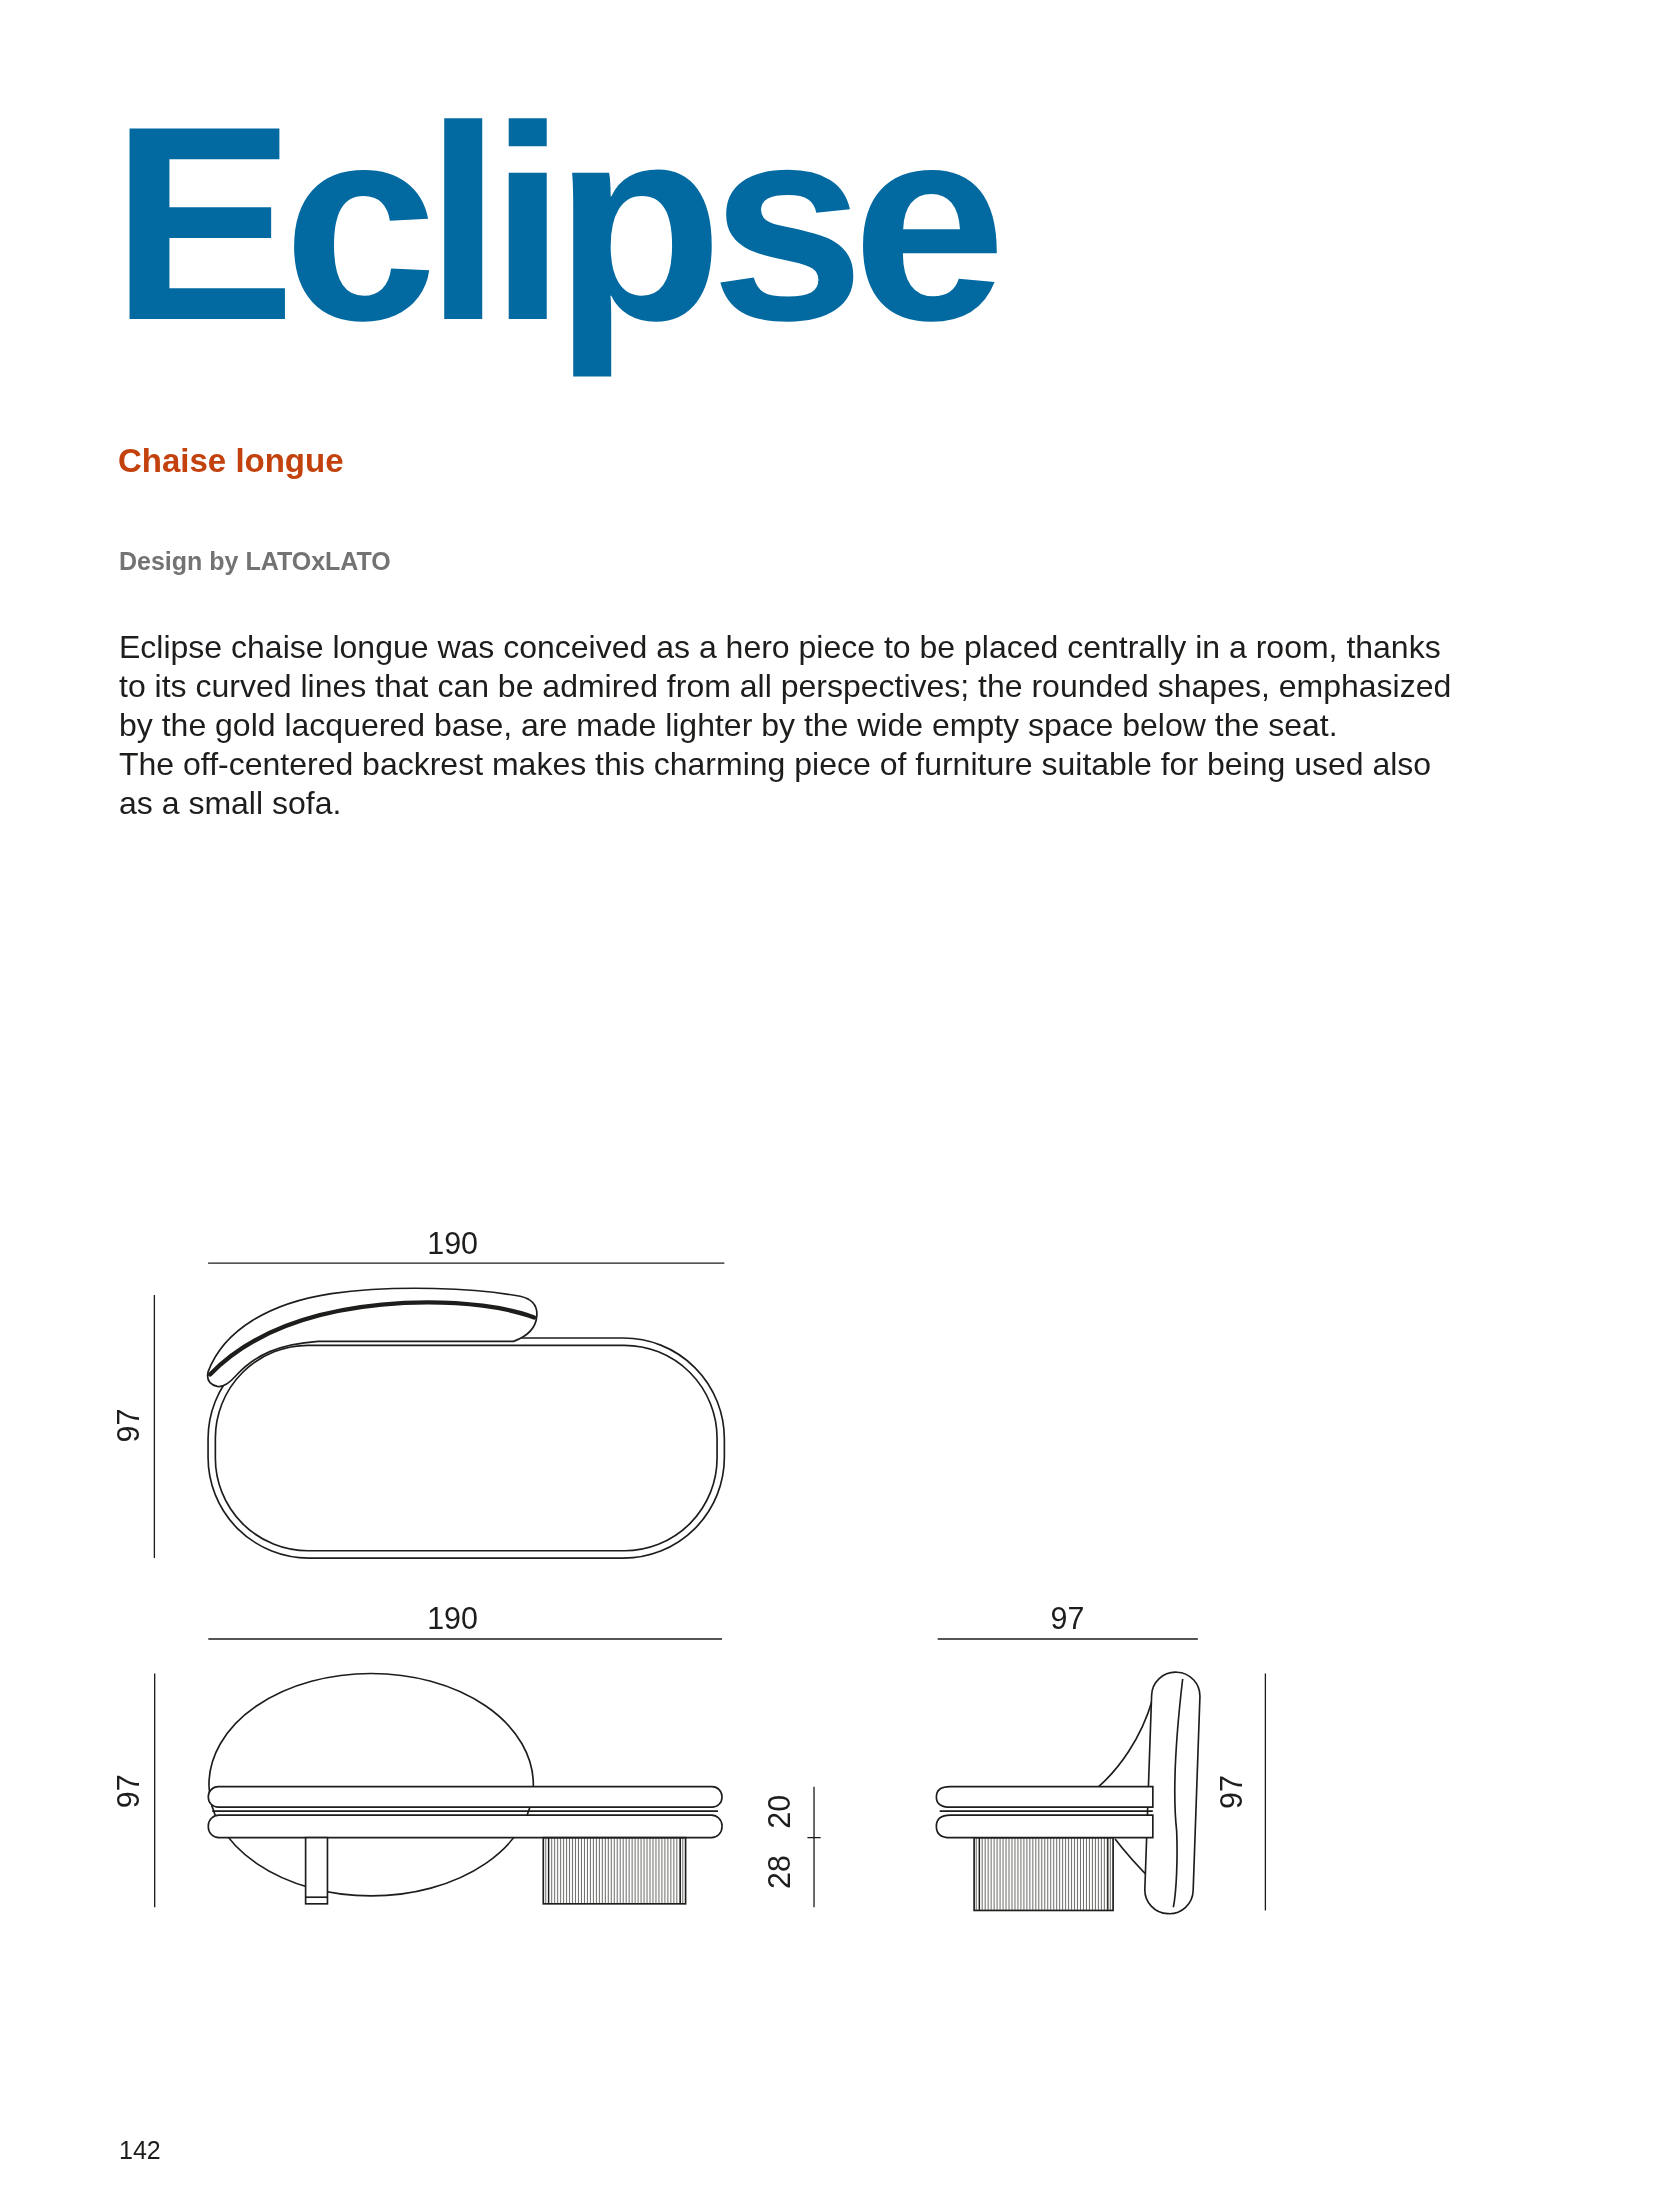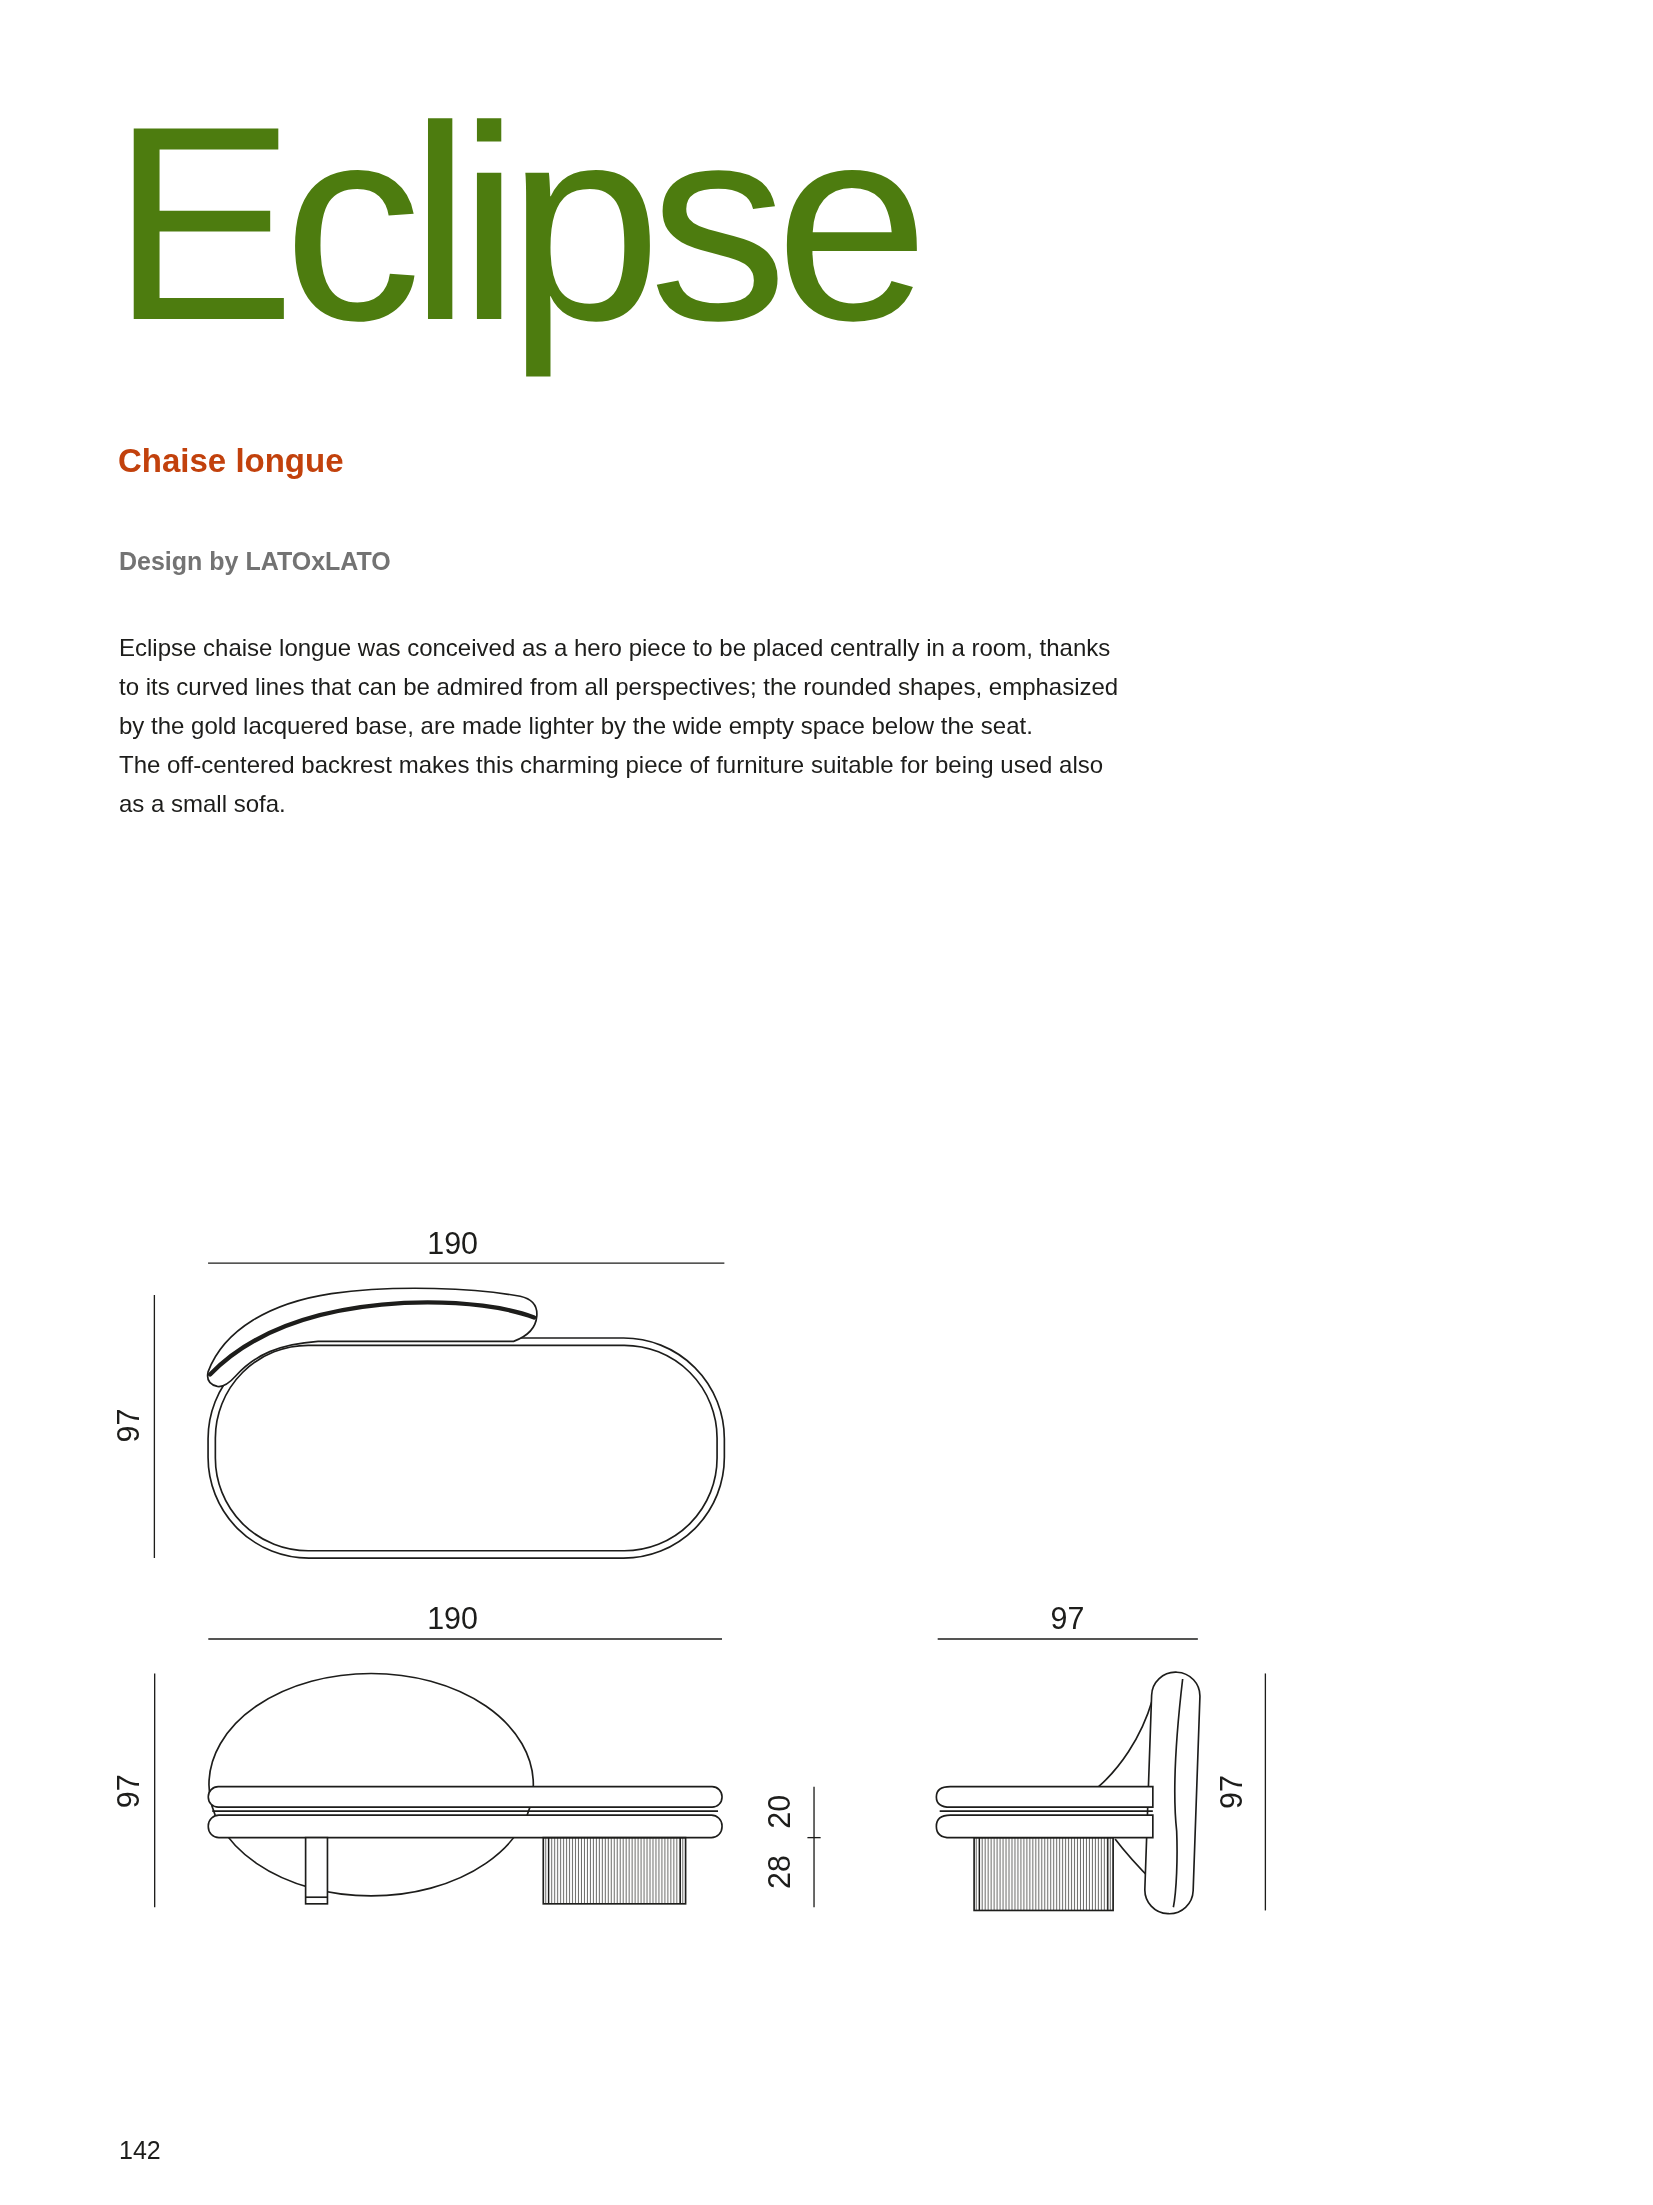--- a/index.html
+++ b/index.html
@@ -9,39 +9,39 @@
     background:#ffffff;
     font-family:"Liberation Sans","DejaVu Sans",sans-serif;
     color:#1d1d1b;
     overflow:hidden;
   }
   .abs{position:absolute;}
   #title{
     left:111px;top:85px;
     font-size:277px;line-height:1;
     letter-spacing:-0.045em;
-    font-weight:400;color:#4d7c0f;
+    font-weight:700;color:#0369a1;
     white-space:nowrap;
   }
   #subtitle{
     left:118px;top:442px;
     font-size:33px;line-height:1.15;
     color:#c2410c;font-weight:700;
     white-space:nowrap;
   }
   #designer{
     left:119px;top:546px;
     font-size:25px;line-height:1.2;
     font-weight:700;color:#737373;
     white-space:nowrap;
   }
   #description{
     left:119px;top:628px;
     width:1424px;
-    font-size:24px;line-height:39px;
+    font-size:32px;line-height:39px;
     font-weight:400;color:#1d1d1b;
     white-space:pre-line;
   }
   #page-number{
     left:119px;top:2136px;
     font-size:25px;color:#1d1d1b;
   }
   svg text{
     font-family:"Liberation Sans","DejaVu Sans",sans-serif;
     font-size:46px;fill:#1d1d1b;

